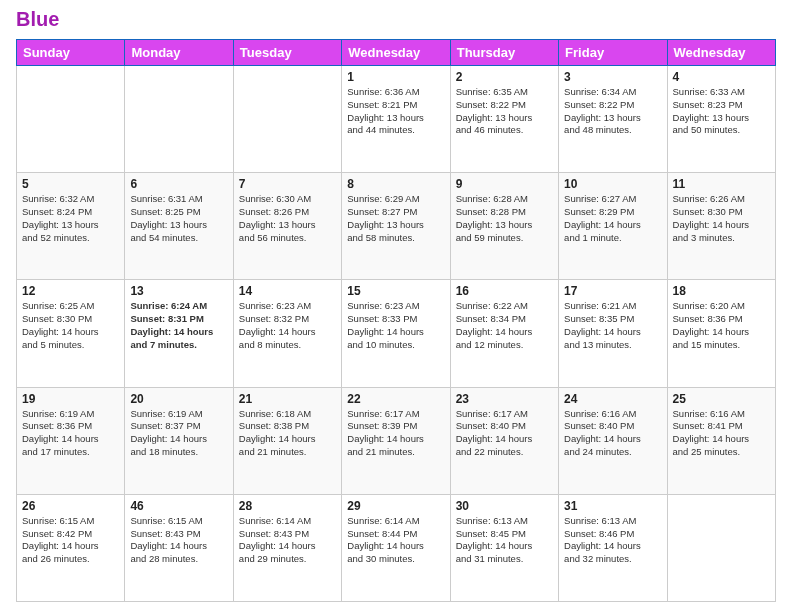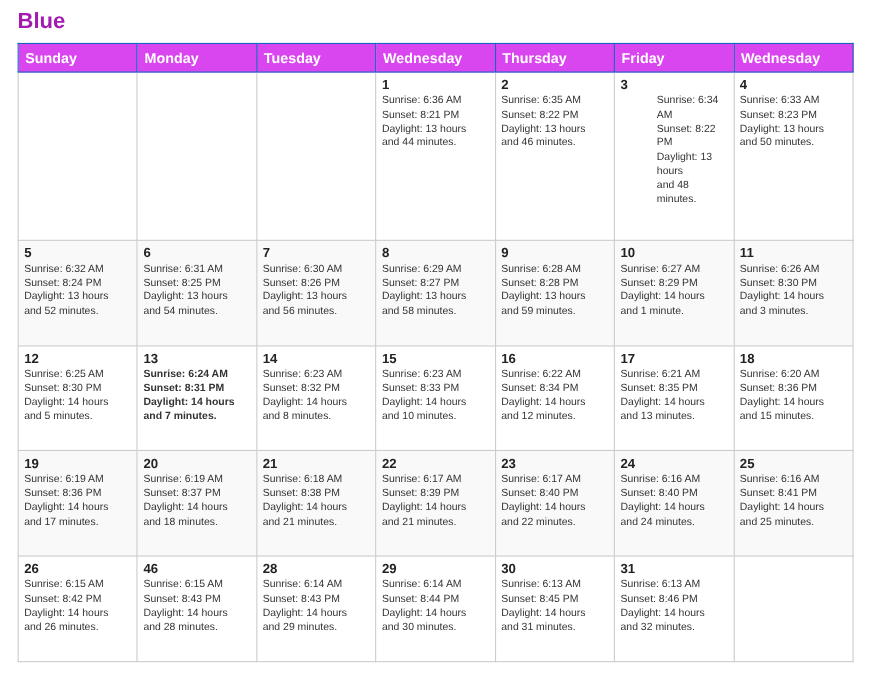--- a/index.html
+++ b/index.html
@@ -131,21 +131,21 @@
           </td>
           <td>
             <span class="day-num">2</span>
             <div class="day-info" style="white-space: pre-line;">Sunrise: 6:35 AM
 Sunset: 8:22 PM
 Daylight: 13 hours
 and 46 minutes.</div>
           </td>
           <td>
             <span class="day-num">3</span>
-            <div class="day-info" style="white-space: pre-line; margin-left: 33px;">Sunrise: 6:34 AM
+            <div class="day-info" style="white-space: pre-line;">Sunrise: 6:34 AM
 Sunset: 8:22 PM
 Daylight: 13 hours
 and 48 minutes.</div>
           </td>
           <td>
             <span class="day-num">4</span>
             <div class="day-info" style="white-space: pre-line;">Sunrise: 6:33 AM
 Sunset: 8:23 PM
 Daylight: 13 hours
 and 50 minutes.</div>

